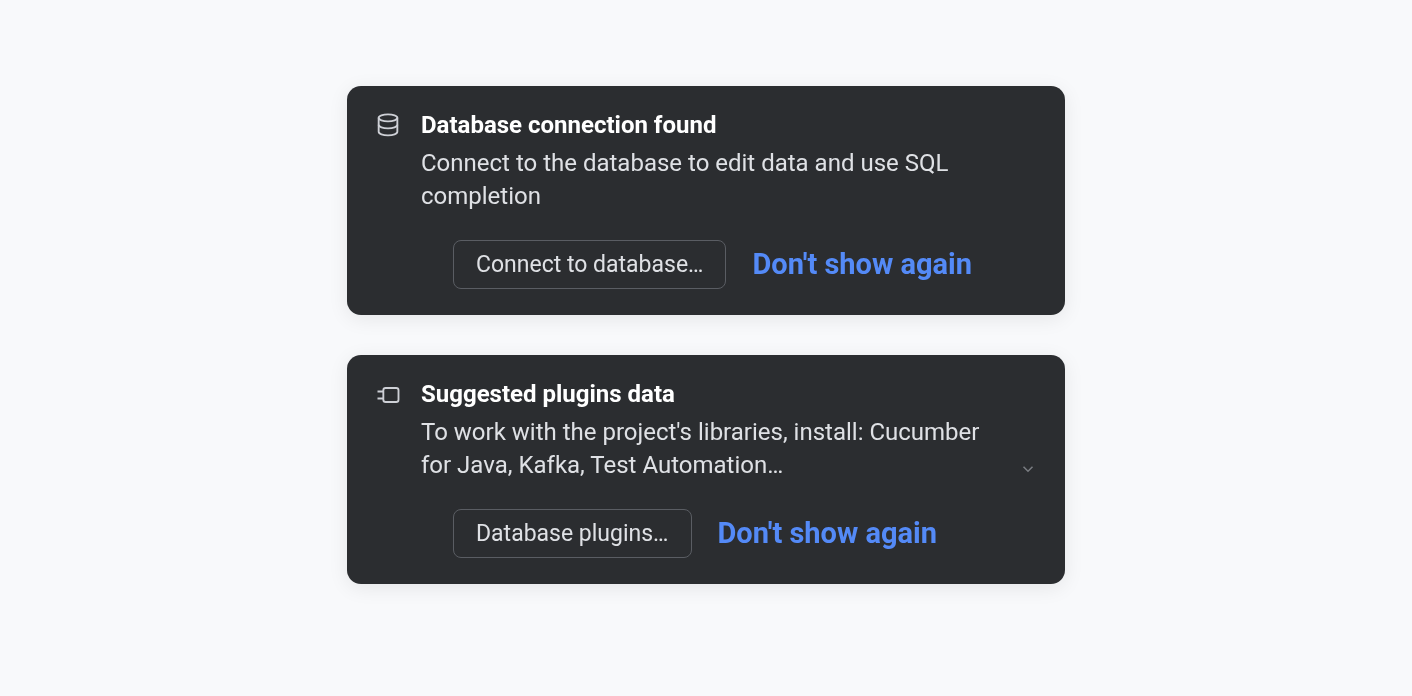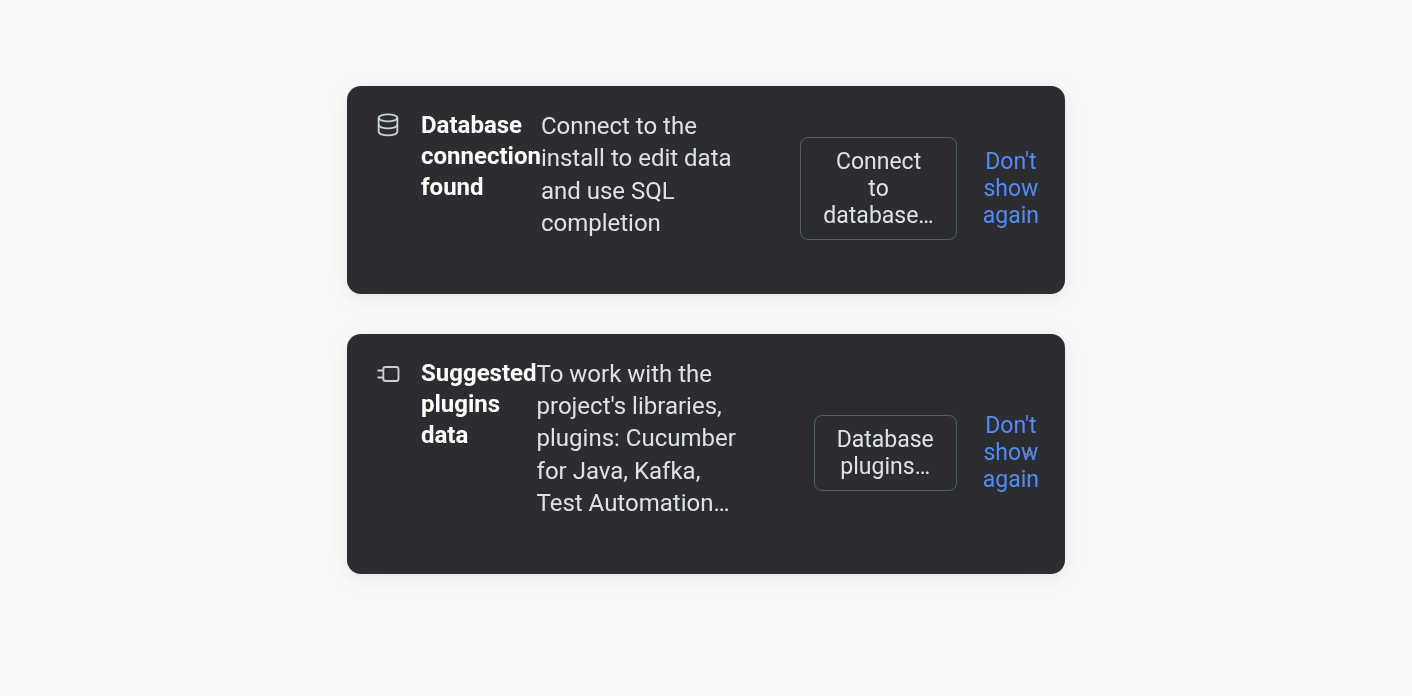--- a/index.html
+++ b/index.html
@@ -44,20 +44,21 @@
     .icon-wrapper svg {
       width: 28px;
       height: 28px;
       stroke: #ced0d6;
       fill: none;
     }
     
     .content {
       flex: 1;
       display: flex;
+      flex-direction: column;
     }
     
     .title {
       font-size: 24px;
       font-weight: 700;
       color: #ffffff;
       line-height: 1.3;
       margin-bottom: 6px;
     }
     
@@ -86,22 +87,22 @@
       padding: 10px 22px;
       border-radius: 8px;
       cursor: pointer;
       font-family: inherit;
     }
     
     .btn-link {
       background: transparent;
       border: none;
       color: #548af7;
-      font-size: 23px;
-      font-weight: 400;
+      font-size: 29px;
+      font-weight: 700;
       cursor: pointer;
       font-family: inherit;
     }
     
     .chevron {
       position: absolute;
       right: 26px;
       top: 50%;
       transform: translateY(-50%);
       width: 22px;
@@ -125,38 +126,38 @@
 <div class="notification-card">
   <div class="icon-wrapper">
     <svg viewBox="0 0 24 24" stroke-width="1.6">
       <ellipse cx="12" cy="5" rx="8" ry="3"></ellipse>
       <path d="M4 5v6c0 1.66 3.58 3 8 3s8-1.34 8-3V5"></path>
       <path d="M4 11v6c0 1.66 3.58 3 8 3s8-1.34 8-3v-6"></path>
     </svg>
   </div>
   <div class="content">
     <div class="title">Database connection found</div>
-    <div class="description">Connect to the install to edit data and use SQL completion</div>
+    <div class="description">Connect to the database to edit data and use SQL completion</div>
     <div class="actions">
       <button class="btn-outline">Connect to database…</button>
       <button class="btn-link">Don't show again</button>
     </div>
   </div>
 </div>
 
 <div class="notification-card">
   <div class="icon-wrapper">
     <svg viewBox="0 0 24 24" stroke-width="1.6">
       <rect x="8" y="6" width="13" height="12" rx="2"></rect>
       <path d="M8 9 H3 M8 15 H3"></path>
     </svg>
   </div>
   <div class="content">
     <div class="title">Suggested plugins data</div>
-    <div class="description">To work with the project's libraries, plugins: Cucumber for Java, Kafka, Test Automation…</div>
+    <div class="description">To work with the project's libraries, install: Cucumber for Java, Kafka, Test Automation…</div>
     <div class="actions">
       <button class="btn-outline">Database plugins…</button>
       <button class="btn-link">Don't show again</button>
     </div>
   </div>
   <div class="chevron">
     <svg viewBox="0 0 24 24" stroke-width="2">
       <polyline points="6 9 12 15 18 9"></polyline>
     </svg>
   </div>

